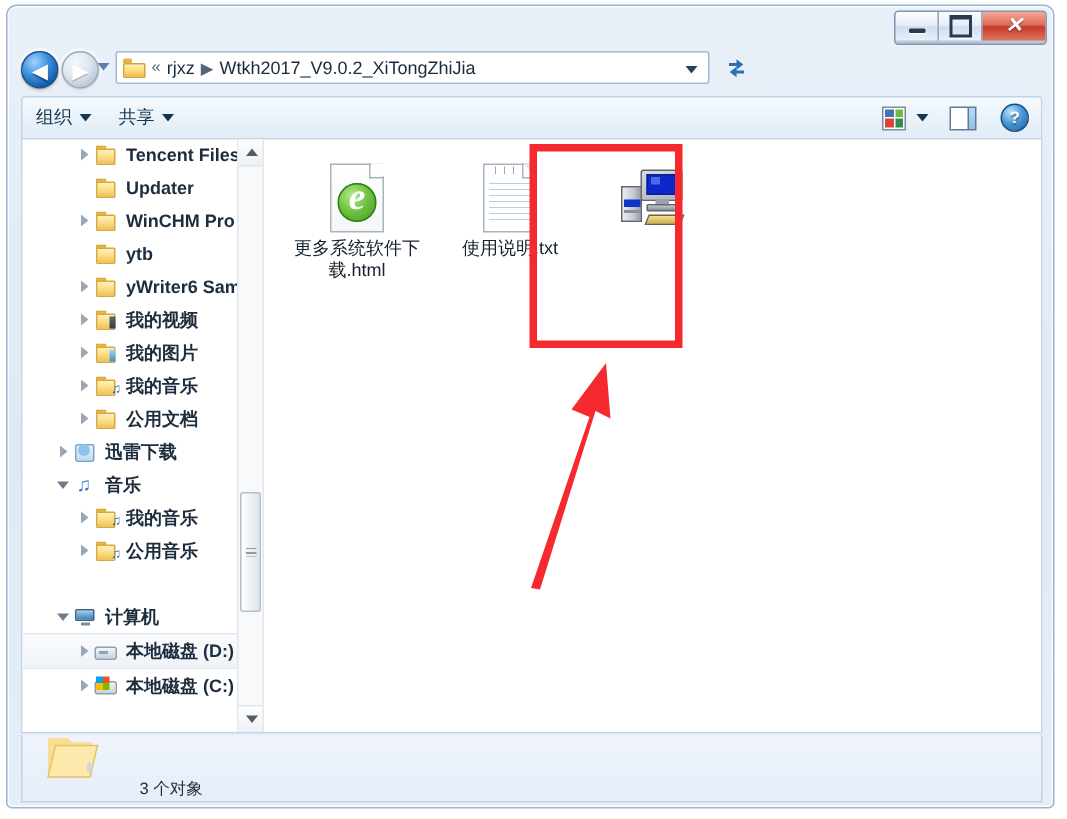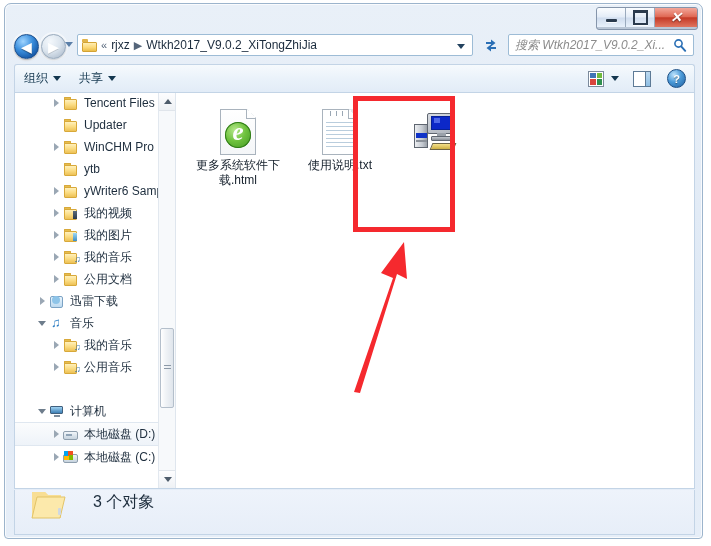--- a/index.html
+++ b/index.html
@@ -147,21 +147,21 @@
     width:0;height:0;border-left:4px solid transparent;border-right:4px solid transparent;
     border-top:5px solid #6e7d8c;}
   .navico{width:16px;height:14px;flex:none;margin-right:5px;position:relative;}
   .f-base{position:absolute;left:1px;bottom:0;width:13px;height:11px;
     background:linear-gradient(180deg,#fff0bb 0%,#fbdd85 50%,#edc155 100%);
     border:1px solid #d8a93a;border-radius:1px;box-sizing:border-box;}
   .f-tab{position:absolute;left:1px;top:1px;width:7px;height:3px;
     background:#e6bc4d;border:1px solid #d8a93a;border-bottom:none;
     border-radius:1px 1px 0 0;box-sizing:border-box;}
   .f-mark{position:absolute;right:2px;bottom:1px;width:4px;height:8px;}
-  .navlabel{overflow:hidden;}
+  .navlabel{overflow:hidden;font-weight:bold;}
   
   .ico-video .f-mark{background:linear-gradient(180deg,#5a6a7a,#2c3b4b);}
   .ico-pic .f-mark{background:linear-gradient(180deg,#9ed8f5,#3f8fc4);}
   .ico-music .f-mark{background:none;color:#2f6fa8;font-size:9px;line-height:8px;}
   .ico-down{position:absolute;left:1px;bottom:0;width:13px;height:12px;
     background:linear-gradient(180deg,#eaf5fd,#bcd9ef);border:1px solid #7ba2c4;
     border-radius:2px;box-sizing:border-box;}
   .ico-note{position:absolute;left:3px;top:2px;width:8px;height:8px;
     background:#5aa3d8;border-radius:50%;}
   .ico-pc{position:absolute;left:1px;bottom:1px;width:14px;height:11px;}
@@ -254,21 +254,21 @@
     border:5px solid #f5292e;box-sizing:border-box;pointer-events:none;}
   #redarrow{position:absolute;left:330px;top:228px;width:90px;height:165px;
     pointer-events:none;}
   
   #statusbar{
     position:absolute;left:9px;top:486px;width:681px;height:45px;
     background:linear-gradient(180deg,#eef3fb 0%,#e7eef8 100%);
     border:1px solid #c3d4e6;border-top:none;box-sizing:border-box;
   }
   #statusfolder{position:absolute;left:13px;top:-6px;width:42px;height:42px;}
-  #statustext{position:absolute;left:78px;top:2px;font-size:16px;color:#1d2d3d;}
+  #statustext{position:absolute;left:78px;top:28px;font-size:11px;color:#1d2d3d;}
 </style>
 </head>
 <body>
 
 <div id="window">
 
   <div id="titlebar">
     <div id="winbuttons">
       <div class="winbtn">
         <span class="g-min"></span>
@@ -303,27 +303,20 @@
       <span id="addrdrop"></span>
     </div>
 
     <div id="refreshbtn">
       <svg width="16" height="15" viewBox="0 0 16 15">
         <path d="M3 4 L8 4 L8 1.5 L12.5 5 L8 8.5 L8 6 L3 6 Z" fill="#2a6fb5"></path>
         <path d="M13 11 L8 11 L8 13.5 L3.5 10 L8 6.5 L8 9 L13 9 Z" fill="#2a6fb5"></path>
       </svg>
     </div>
 
-    <div id="searchbox">
-      <span id="searchtext">搜索 Wtkh2017_V9.0.2_Xi...</span>
-      <svg id="searchicon" width="14" height="15" viewBox="0 0 14 15">
-        <circle cx="5.5" cy="5.5" r="3.6" fill="none" stroke="#2a6fb5" stroke-width="1.6"></circle>
-        <path d="M8.4 8.6 L12.2 12.8" stroke="#2a6fb5" stroke-width="2" stroke-linecap="round"></path>
-      </svg>
-    </div>
   </div>
 
   <div id="toolbar">
     <div class="tbitem">
       <span>组织</span>
       <span class="tbcaret"></span>
     </div>
     <div class="tbitem">
       <span>共享</span>
       <span class="tbcaret"></span>

